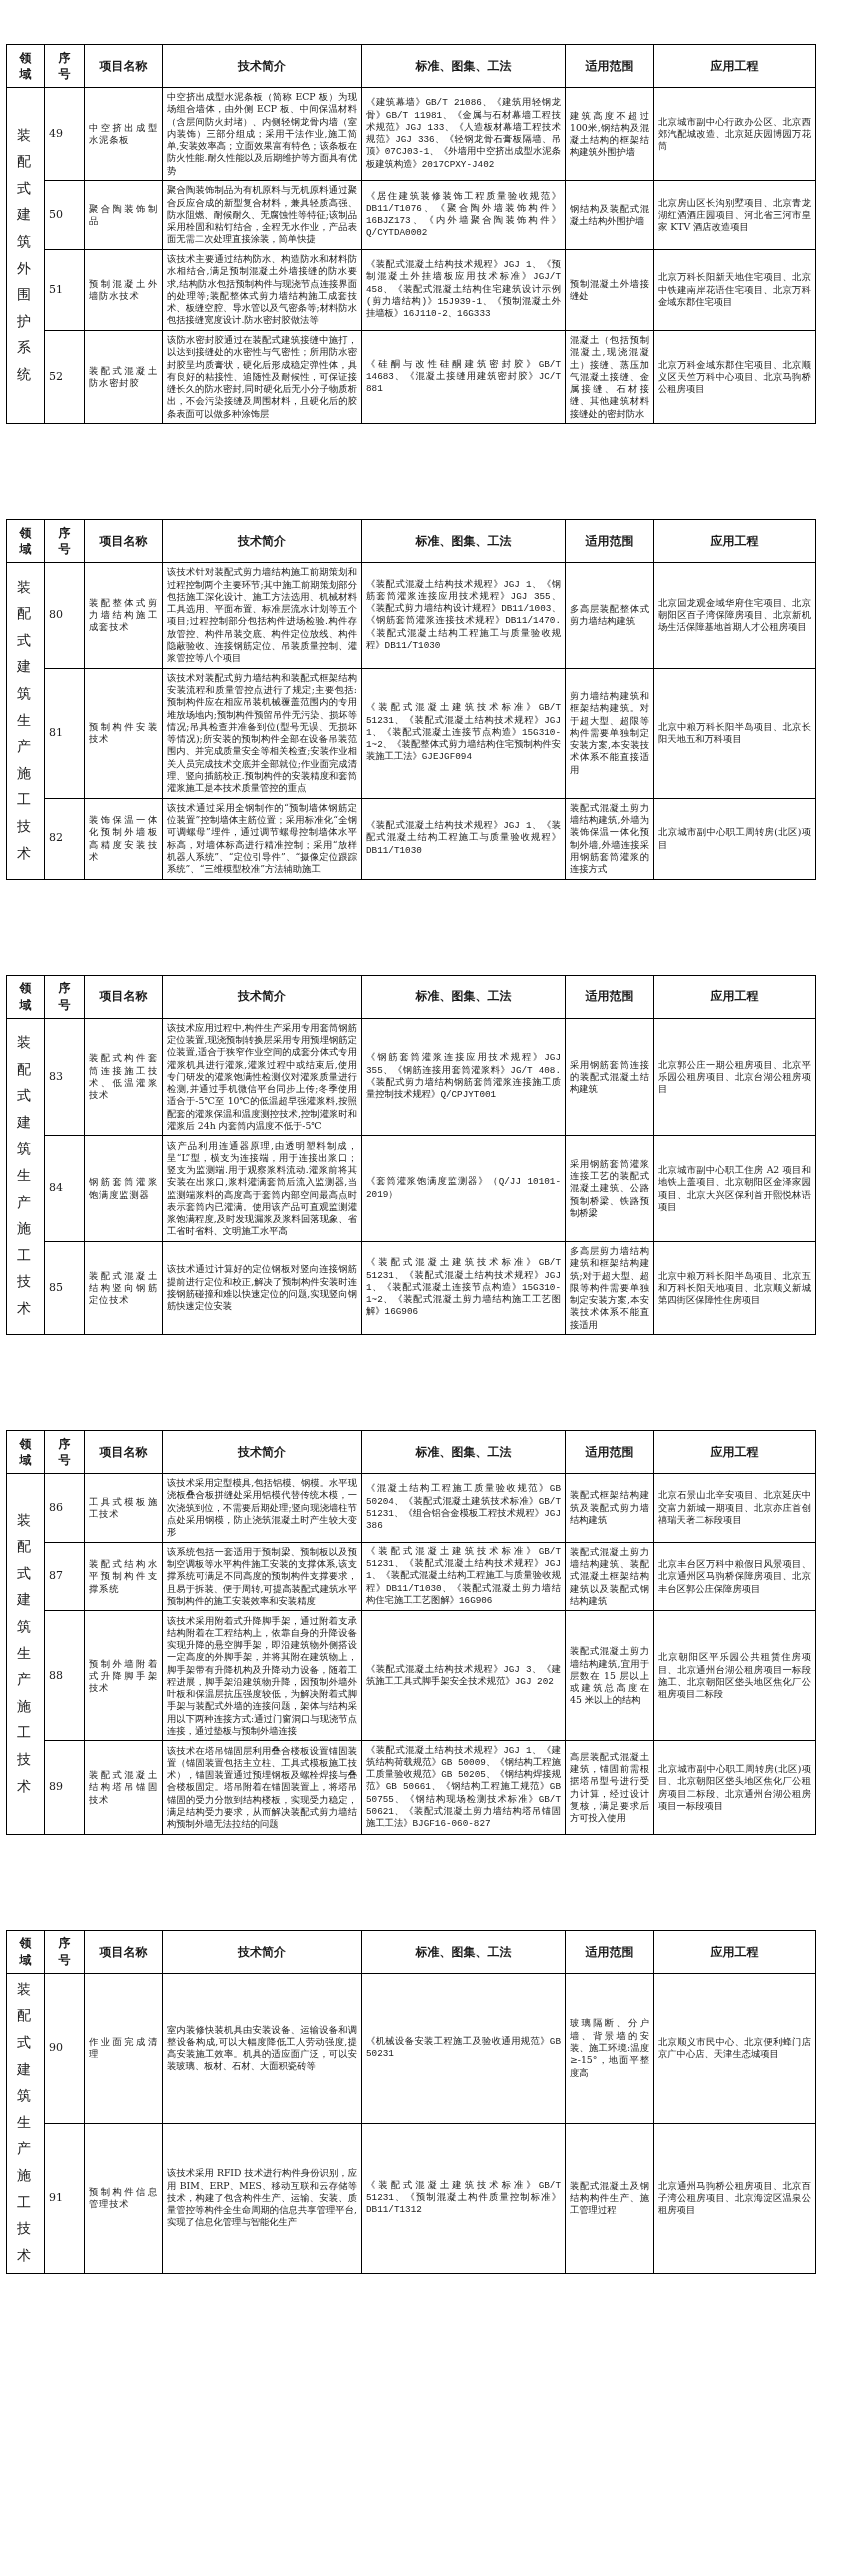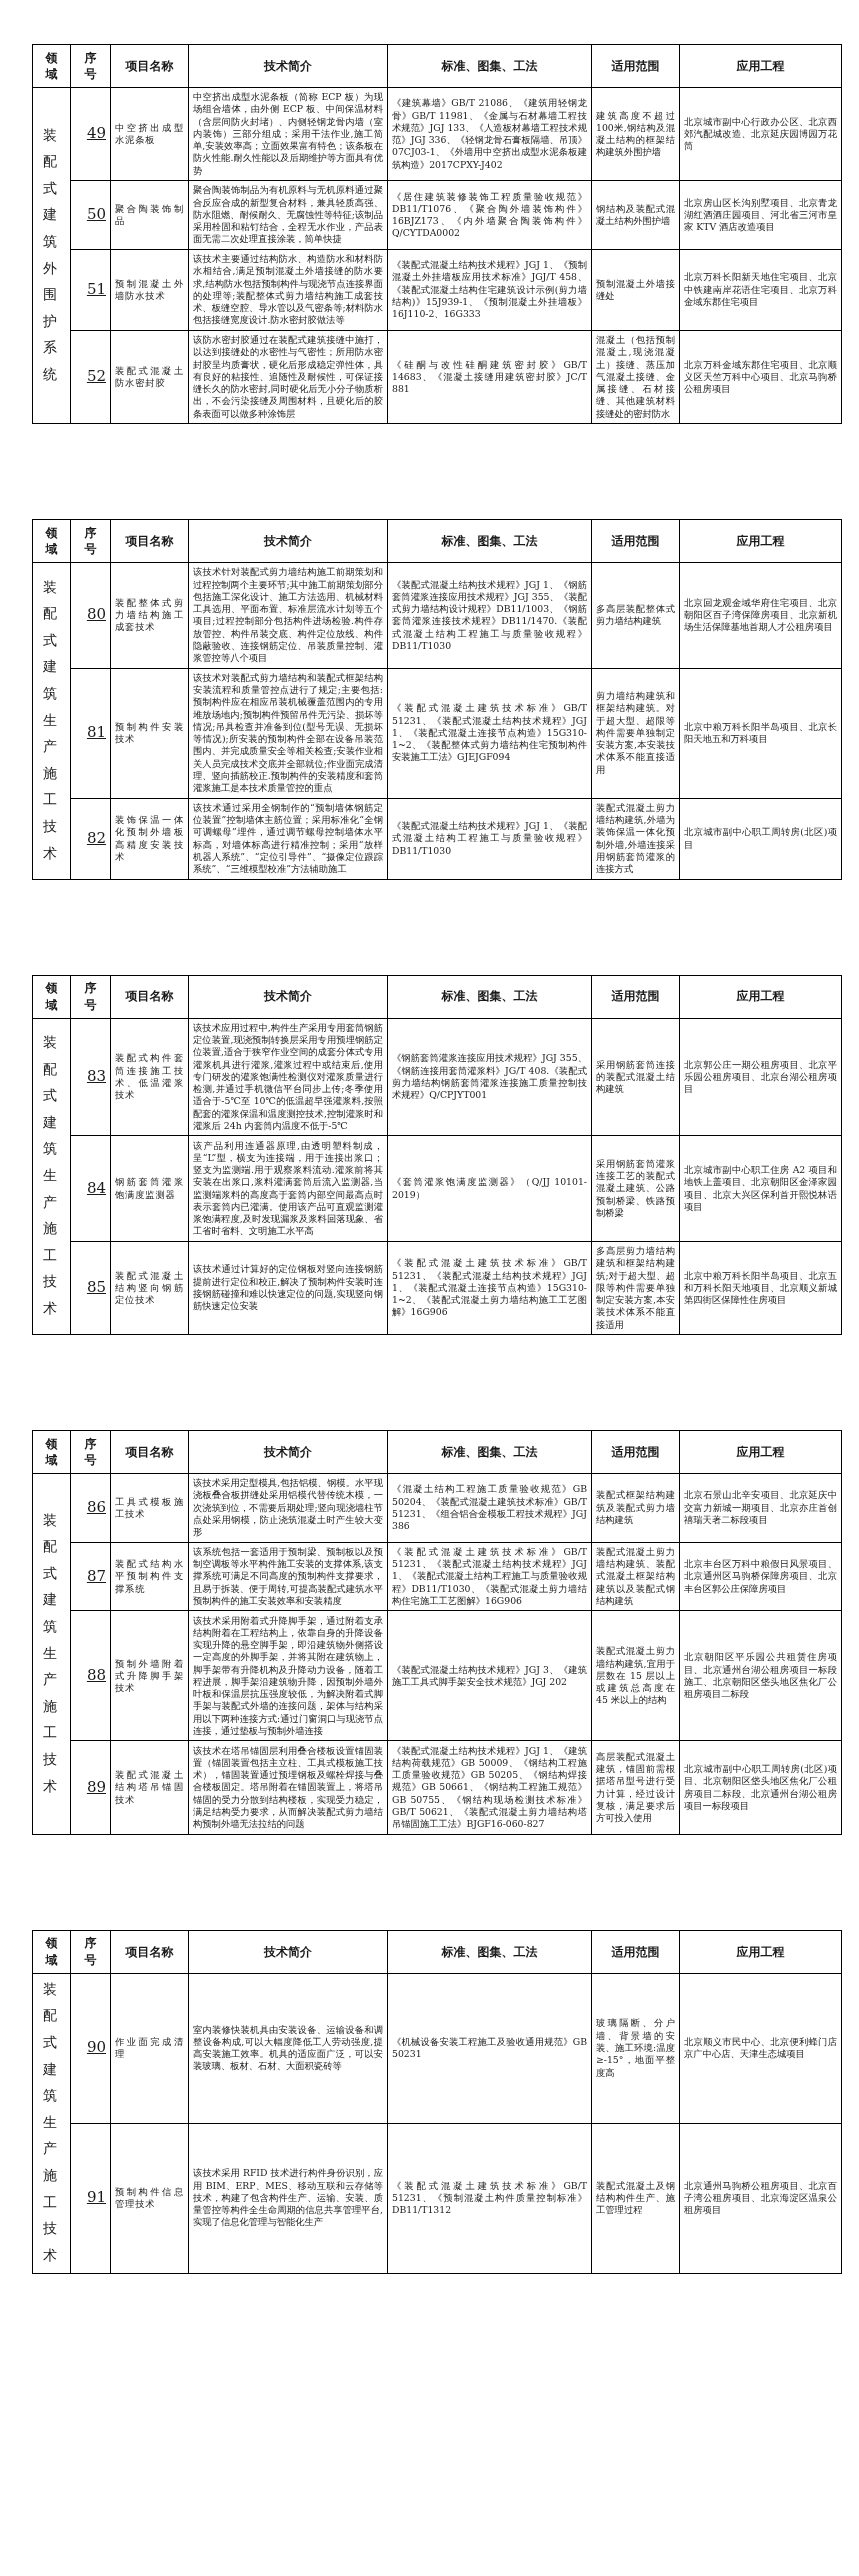--- a/index.html
+++ b/index.html
@@ -6,21 +6,21 @@
     margin: 0;
     padding: 0;
     background: #ffffff;
   }
   body {
     width: 860px;
     font-family: "DejaVu Serif", "Liberation Serif", serif;
     color: #1a1a1a;
   }
   .page {
-    padding: 44px 0 32px 32px;
+    padding: 44px 0 32px 6px;
   }
   table.catalog-table {
     border-collapse: collapse;
     table-layout: fixed;
     width: 808px;
     margin-bottom: 95px;
     border: 1.6px solid #000;
   }
   table.catalog-table:last-child { margin-bottom: 0; }
   th, td {
@@ -49,30 +49,30 @@
   td.domain-cell {
     text-align: center;
     font-size: 14px;
     letter-spacing: 3.2px;
     line-height: 1.9;
     padding: 3.2px 4px;
     word-break: break-all;
     font-family: Liberation Serif, serif;
   }
   td.no-cell {
-    text-align: right;
-    font-size: 15px;
-    text-decoration: underline;
+    text-align: left;
+    font-size: 11px;
   }
   td.name-cell {
     letter-spacing: 0.8px;
   }
   td.standards-cell {
     text-align: center;
     text-align: justify;
+    font-family: Liberation Mono, monospace;
   }
 </style>
 </head>
 <body>
 
 <div class="page">
   <table class="catalog-table">
       <colgroup>
         <col style="width: 38px;">
         <col style="width: 40px;">

